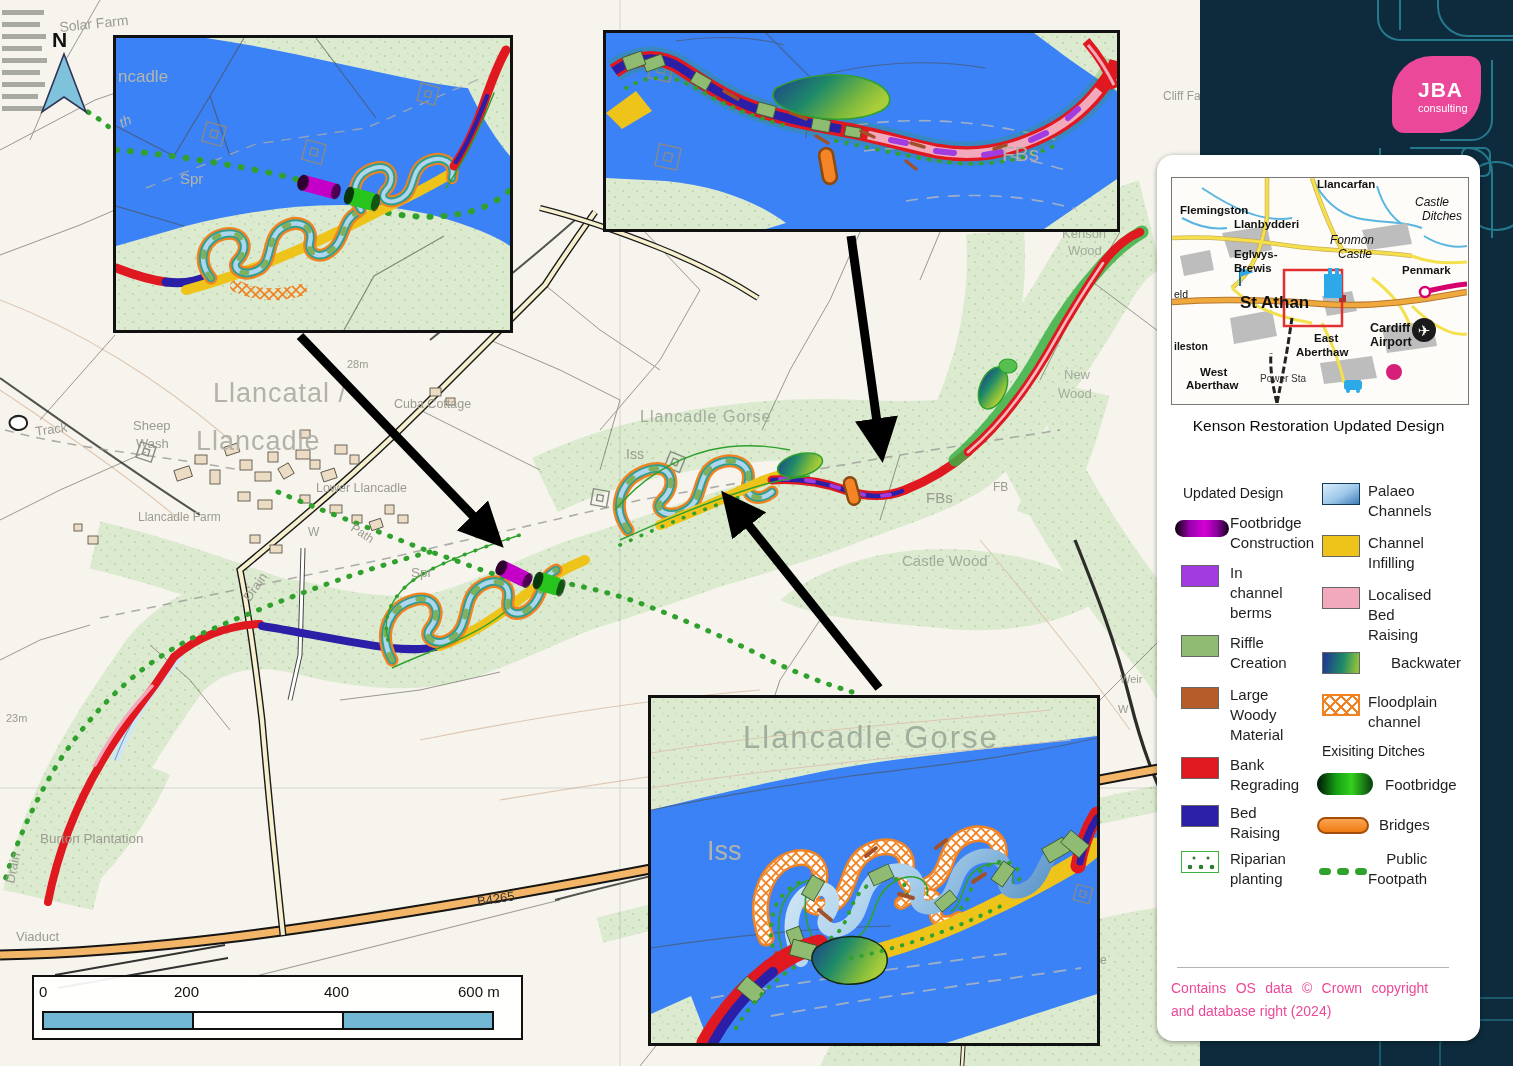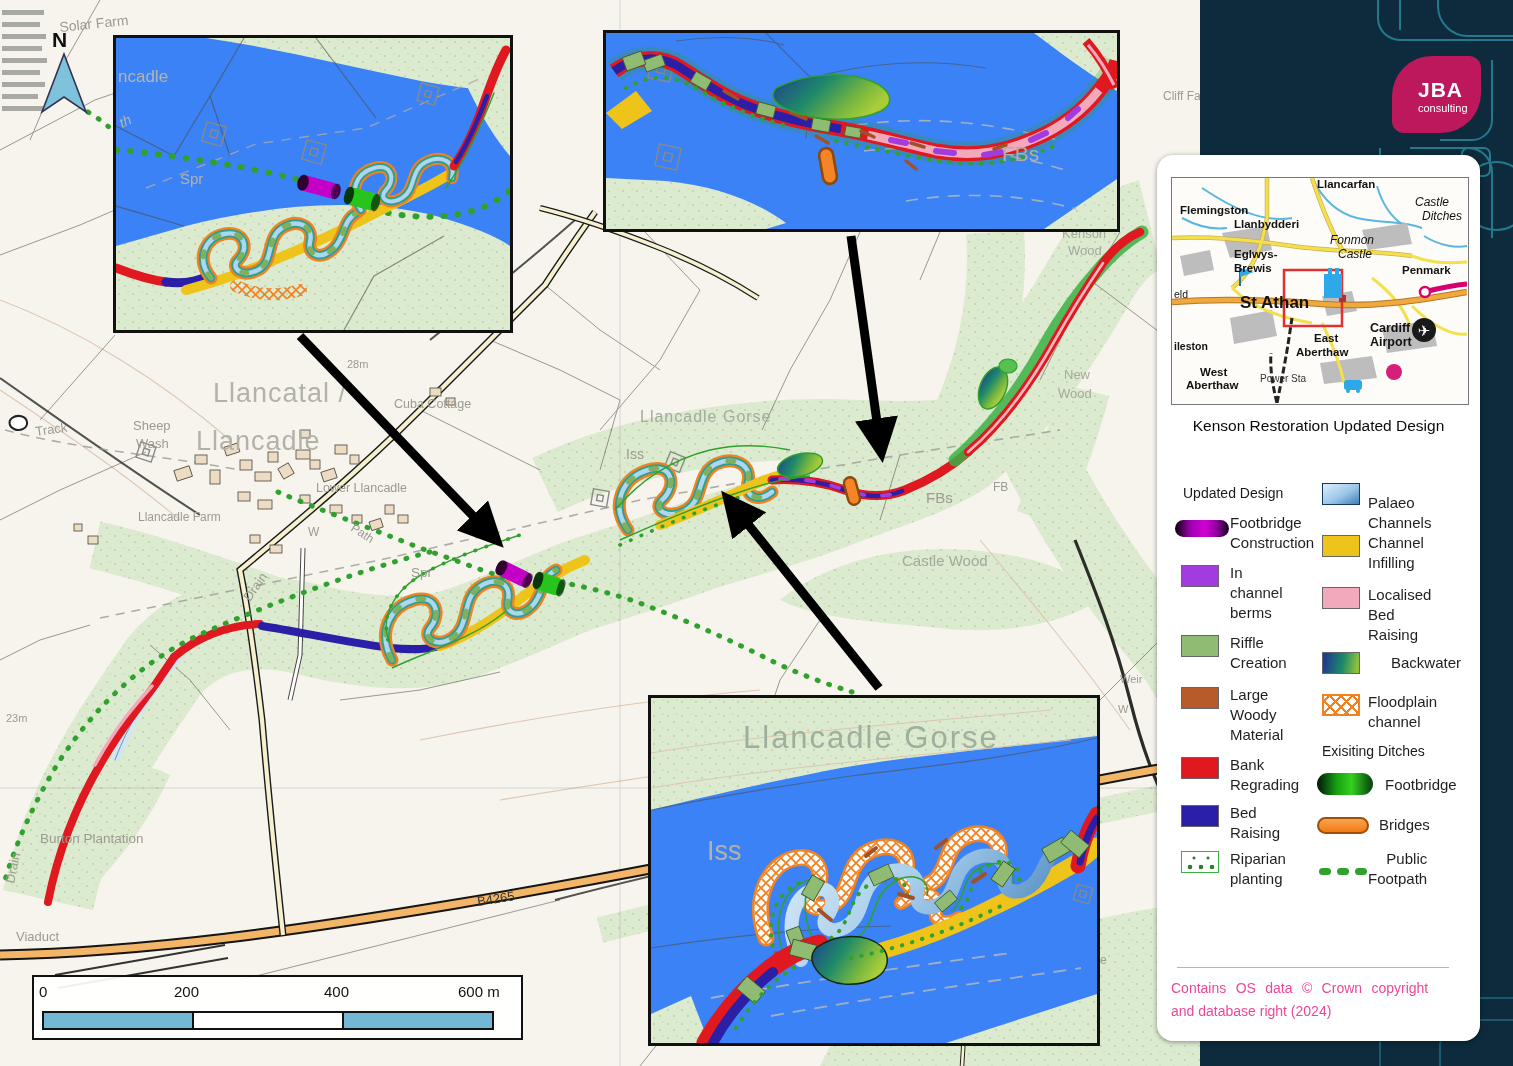--- a/index.html
+++ b/index.html
@@ -16,21 +16,21 @@
   .scalebar .ticks span{position:absolute;top:6px;}
   .bar{position:absolute;left:8px;top:34px;width:448px;height:15px;border:2px solid #111;display:flex;}
   .bar span{height:100%;}
   .seg-b{background:#72b7d3;flex:1;}
   .seg-w{background:#ffffff;flex:1;border-left:2px solid #111;border-right:2px solid #111;}
   
   .north{position:absolute;left:38px;top:28px;width:60px;height:100px;color:#111;}
   .north .n{font-size:21px;font-weight:bold;margin-left:14px;}
   
   .sidebar{position:absolute;left:1200px;top:0;width:313px;height:1066px;background:#0d2b3c;overflow:hidden;}
-  .badge{position:absolute;left:192px;top:56px;width:89px;height:77px;background:#be185d;
+  .badge{position:absolute;left:192px;top:56px;width:89px;height:77px;background:#ec4899;
     border-radius:40px 12px 40px 12px;color:#fff;}
   .badge .b1{font-weight:bold;font-size:21px;letter-spacing:1px;margin:22px 0 0 26px;}
   .badge .b2{font-size:11px;margin:0 0 0 26px;}
   
   .panel{position:absolute;left:1157px;top:155px;width:323px;height:886px;background:#ffffff;
     border-radius:16px;box-shadow:0 1px 5px rgba(0,0,0,.4);}
   .locmap{position:absolute;left:14px;top:22px;width:298px;height:228px;border:1.5px solid #777;
     background:#fdfcf8;box-sizing:border-box;overflow:hidden;}
   .panel-title{position:absolute;left:0;top:262px;width:100%;text-align:center;
     font-size:15.5px;color:#0a0a0a;}
@@ -803,21 +803,21 @@
       <div class="sw sw-blue" style="left:24px;top:650px;"></div>
       <div class="li" style="left:73px;top:648px;">
         <span>Bed</span><br><span>Raising</span>
       </div>
       <div class="sw sw-riparian" style="left:24px;top:696px;"></div>
       <div class="li" style="left:73px;top:694px;">
         <span>Riparian</span><br><span>planting</span>
       </div>
 
       <div class="sw sw-palaeo" style="left:165px;top:328px;"></div>
-      <div class="li" style="left:211px;top:326px;margin-top:12px;">
+      <div class="li" style="left:211px;top:326px;">
         <span>Palaeo</span><br><span>Channels</span>
       </div>
       <div class="sw sw-yellow" style="left:165px;top:380px;"></div>
       <div class="li" style="left:211px;top:378px;">
         <span>Channel</span><br><span>Infilling</span>
       </div>
       <div class="sw sw-pink" style="left:165px;top:432px;"></div>
       <div class="li" style="left:211px;top:430px;">
         <span>Localised</span><br><span>Bed</span><br><span>Raising</span>
       </div>

